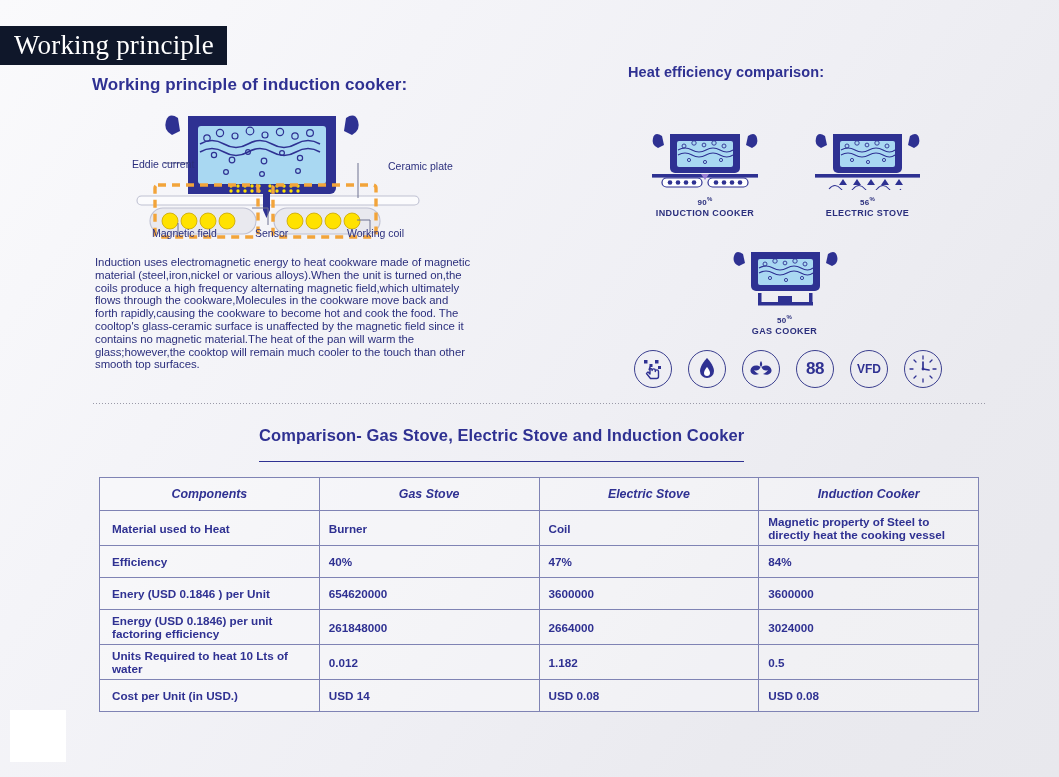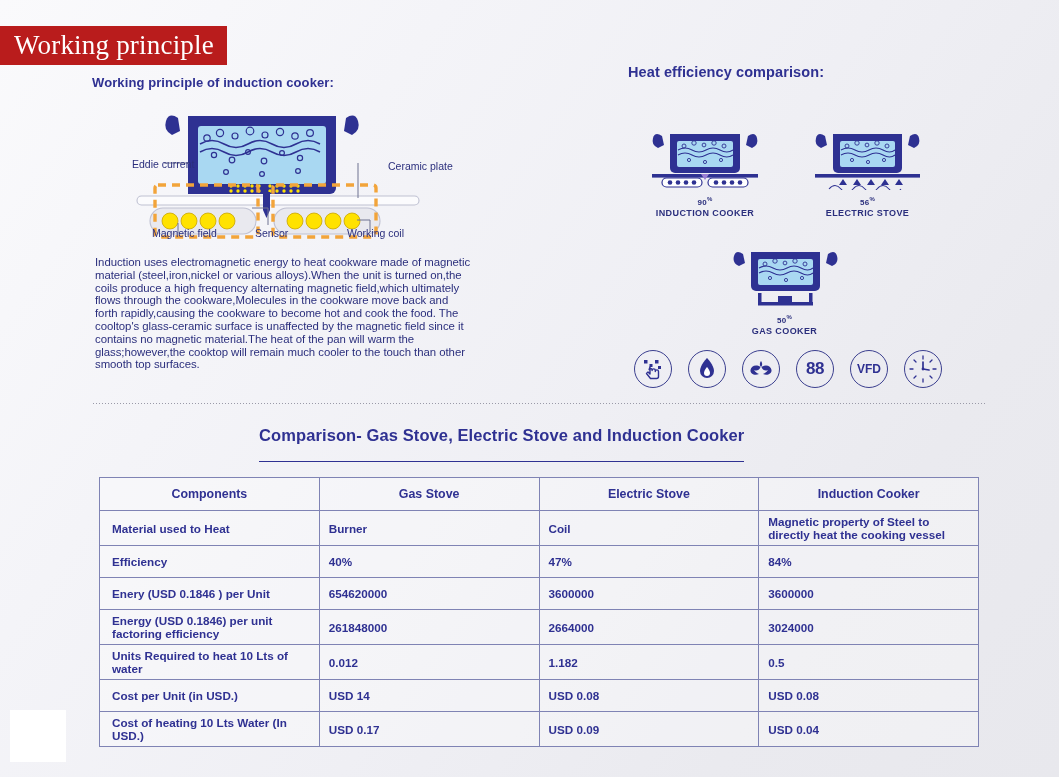--- a/index.html
+++ b/index.html
@@ -10,38 +10,38 @@
   }
   body {
     position: relative;
     background: linear-gradient(125deg, #fafafc 0%, #f4f4f8 28%, #efeff4 55%, #eaeaef 78%, #e8e8ed 100%);
   }
 
   
   .banner {
     position: absolute; left: 0; top: 26px;
     width: 227px; height: 39px;
-    background: #b91c1c;
+    background: #0f172a;
     display: flex; align-items: center;
   }
   .banner-text {
     color: #ffffff;
     font-family: "Liberation Serif", serif;
     font-size: 27px;
     line-height: 1;
     padding-left: 14px;
     letter-spacing: .2px;
     white-space: nowrap;
   }
 
   
   .sec-heading {
     position: absolute;
     color: #2f3192;
-    font-size: 13px;
+    font-size: 17px;
     font-weight: 700;
     letter-spacing: .1px;
     white-space: nowrap;
   }
   #wp-heading { left: 92px;  top: 75px; }
   #he-heading { left: 628px; top: 64px; font-size: 14.5px; }
 
   
   .diagram-wrap { position: absolute; left: 92px; top: 100px; width: 380px; height: 150px; }
   .diag-label {
@@ -123,20 +123,21 @@
     border: 1px solid #7f83b4;
     font-size: 11.7px;
     line-height: 13px;
     vertical-align: middle;
   }
   table.cmp th {
     text-align: center;
     font-weight: 700;
     height: 33px;
     font-size: 12.4px;
+    font-style: italic;
   }
   table.cmp td {
     padding: 4px 9px;
     height: 32px;
     font-weight: 700;
   }
   table.cmp td.label { padding-left: 12px; }
   col.c1 { width: 220px; }
   col.c2 { width: 220px; }
   col.c3 { width: 220px; }
@@ -464,23 +465,17 @@
         <td>0.012</td>
         <td>1.182</td>
         <td>0.5</td>
       </tr>
       <tr>
         <td class="label">Cost per Unit (in USD.)</td>
         <td>USD 14</td>
         <td>USD 0.08</td>
         <td>USD 0.08</td>
       </tr>
-      <tr>
-        <td class="label">Cost of heating 10 Lts Water (In USD.)</td>
-        <td>USD 0.17</td>
-        <td>USD 0.09</td>
-        <td>USD 0.04</td>
-      </tr>
     </tbody>
   </table>
 </div>
 
 <div class="white-box"></div>
 
 </body></html>

